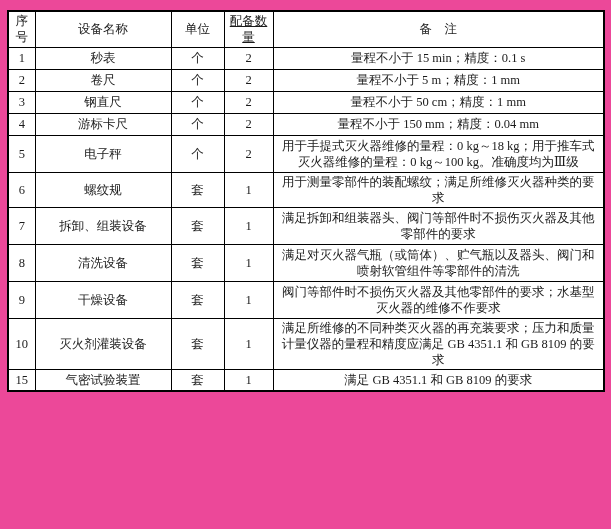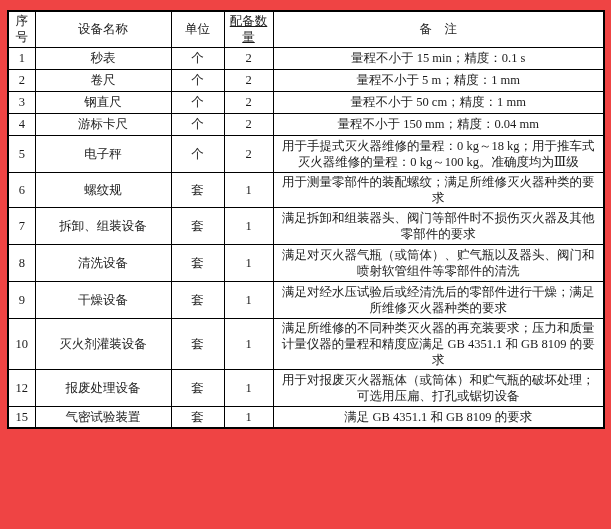--- a/index.html
+++ b/index.html
@@ -8,21 +8,21 @@
     background: #fdfdfd;
     width: 611px;
     height: 529px;
     overflow: hidden;
     font-family: "Liberation Serif", "DejaVu Serif", serif;
   }
   .doc-page {
     position: absolute;
     left: 0; top: 0;
     width: 611px; height: 529px;
-    background: #ef4444;
+    background: #ec4899;
   }
   table.equip {
     position: absolute;
     left: 7px;
     top: 10px;
     width: 596px;
     border-collapse: collapse;
     table-layout: fixed;
     background: #ffffff;
     border: 2px solid #000000;
@@ -134,35 +134,28 @@
         <td>清洗设备</td>
         <td>套</td>
         <td>1</td>
         <td class="remark-cell">满足对灭火器气瓶（或筒体）、贮气瓶以及器头、阀门和喷射软管组件等零部件的清洗</td>
       </tr>
       <tr class="h2">
         <td class="no-cell">9</td>
         <td>干燥设备</td>
         <td>套</td>
         <td>1</td>
-        <td class="remark-cell">满足对经水压试验后或经清洗后的零部件进行干燥；满足所维修灭火器种类的要求</td>
+        <td class="remark-cell">阀门等部件时不损伤灭火器及其他零部件的要求；水基型灭火器的维修不作要求</td>
       </tr>
       <tr class="h2">
         <td class="no-cell">10</td>
         <td>灭火剂灌装设备</td>
         <td>套</td>
         <td>1</td>
         <td class="remark-cell">满足所维修的不同种类灭火器的再充装要求；压力和质量计量仪器的量程和精度应满足 GB 4351.1 和 GB 8109 的要求</td>
-      </tr>
-      <tr class="h2">
-        <td class="no-cell">12</td>
-        <td>报废处理设备</td>
-        <td>套</td>
-        <td>1</td>
-        <td class="remark-cell">用于对报废灭火器瓶体（或筒体）和贮气瓶的破坏处理；可选用压扁、打孔或锯切设备</td>
       </tr>
       <tr class="h1">
         <td class="no-cell">15</td>
         <td>气密试验装置</td>
         <td>套</td>
         <td>1</td>
         <td class="remark-cell">满足 GB 4351.1 和 GB 8109 的要求</td>
       </tr>
     </tbody>
   </table>

